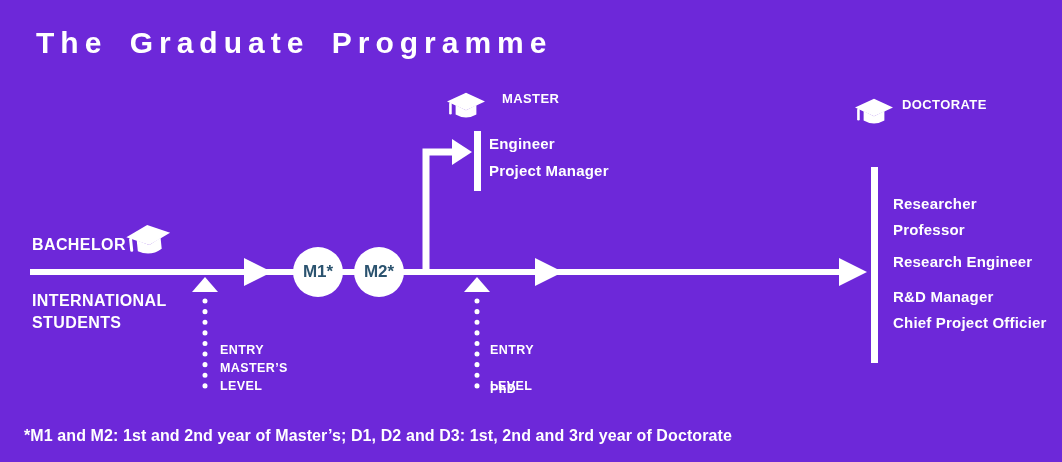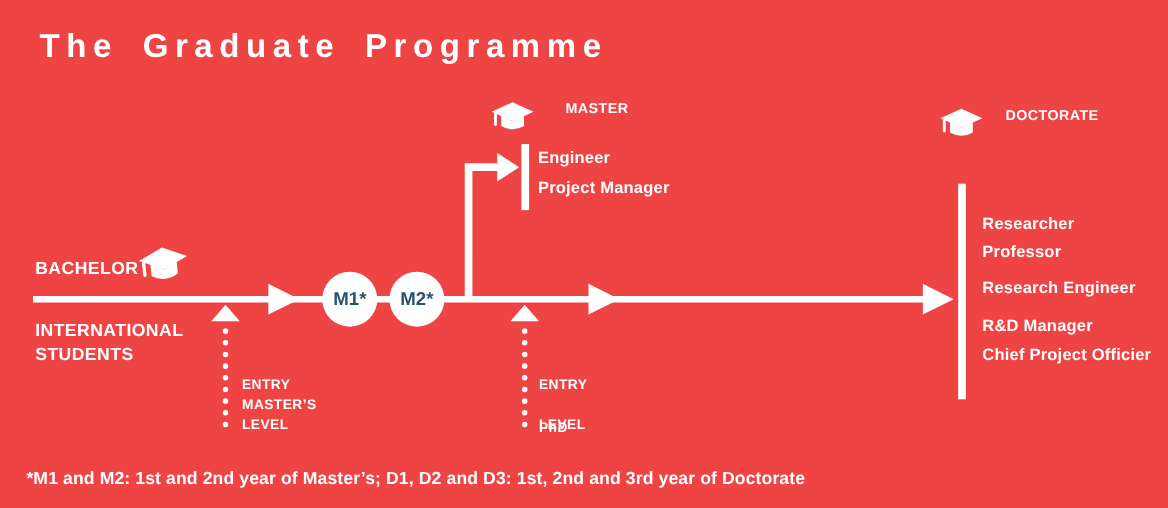--- a/index.html
+++ b/index.html
@@ -1,19 +1,19 @@
 <!DOCTYPE html>
 <html><head>
 <meta charset="utf-8">
 <style>
   html,body{margin:0;padding:0;background:#26485c;}
   .stage{
     position:relative;
     width:1062px;height:462px;
-    background:#ef4444;
+    background:#6d28d9;
     overflow:hidden;
     font-family:"Liberation Sans","DejaVu Sans",sans-serif;
     color:#ffffff;
   }
   .abs{position:absolute;}
   .title{
     left:36px;top:26px;
     font-size:30px;font-weight:700;
     letter-spacing:6px;word-spacing:8px;
     color:#ffffff;white-space:nowrap;
@@ -23,21 +23,21 @@
   .node{
     position:absolute;width:50px;height:50px;border-radius:50%;
     background:#ffffff;color:#2b536f;
     display:flex;align-items:center;justify-content:center;
     font-size:17px;font-weight:700;
   }
   .cap{position:absolute;}
   .cap svg{display:block;}
   .small-caps-label{
     position:absolute;font-size:13px;font-weight:700;
-    letter-spacing:0.4px;white-space:nowrap;margin-left:12px;
+    letter-spacing:0.4px;white-space:nowrap;
   }
   .side-label{
     position:absolute;font-size:16px;font-weight:700;
     letter-spacing:0.4px;line-height:22px;
   }
   .outcome{
     position:absolute;font-size:15px;font-weight:700;
     letter-spacing:0.2px;white-space:nowrap;
   }
   .entry-line{

